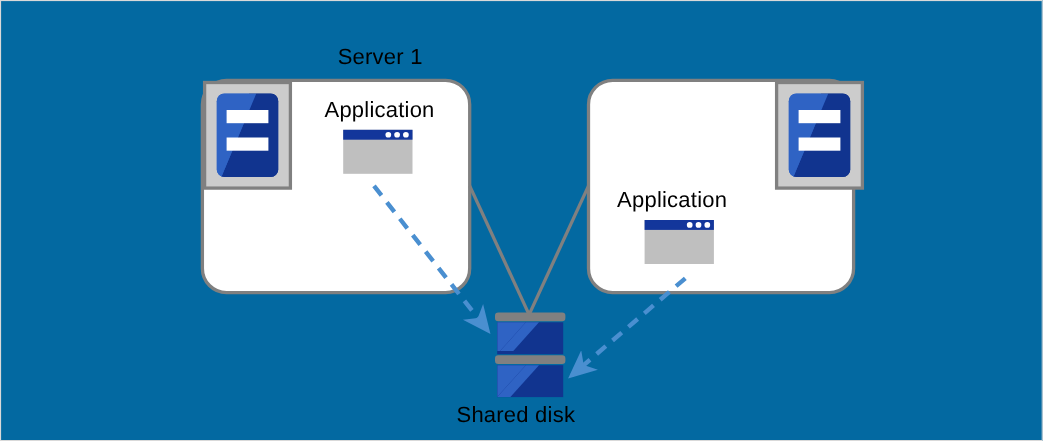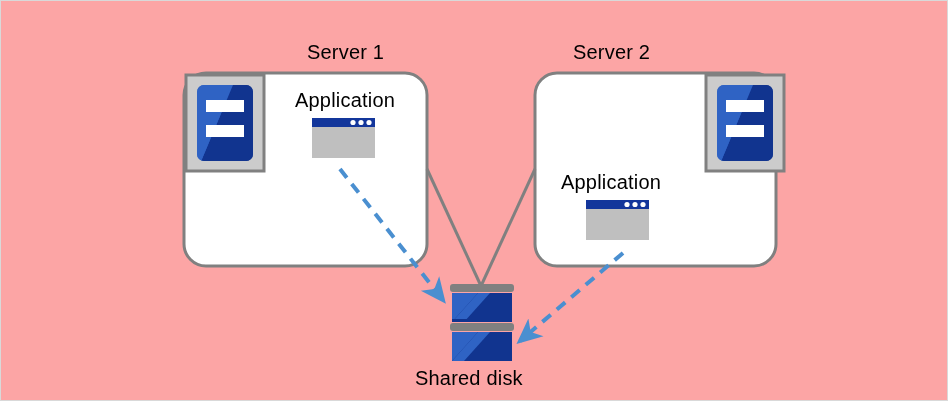--- a/index.html
+++ b/index.html
@@ -8,21 +8,21 @@
     padding: 0;
     background: #ffffff;
   }
   body {
     font-family: "Liberation Sans", sans-serif;
   }
   #canvas {
     position: relative;
     width: 948px;
     height: 401px;
-    background: #fca5a5;
+    background: #0369a1;
     border: 1px solid #d9d9d9;
     box-sizing: border-box;
     overflow: hidden;
   }
   #diagram-svg {
     position: absolute;
     left: 0;
     top: 0;
     width: 948px;
     height: 401px;
@@ -155,21 +155,20 @@
       <path d="M 339 168 L 442 299" fill="none" stroke="#4a8fd0" stroke-width="4" stroke-dasharray="11 8" marker-end="url(#arrowBlue)"></path>
     </g>
     <g>
       <path d="M 622 252 L 519 340" fill="none" stroke="#4a8fd0" stroke-width="4" stroke-dasharray="11 8" marker-end="url(#arrowBlue)"></path>
     </g>
 
   </svg>
 
   <div class="diagram-label" id="server1-title">Server 1</div>
 
-  <div class="diagram-label" id="server2-title">Server 2</div>
 
   <div class="diagram-label" id="app1-label">Application</div>
 
   <div class="diagram-label" id="app2-label">Application</div>
 
   <div class="diagram-label" id="shareddisk-label">Shared disk</div>
 
 </div>
 
 </body></html>

